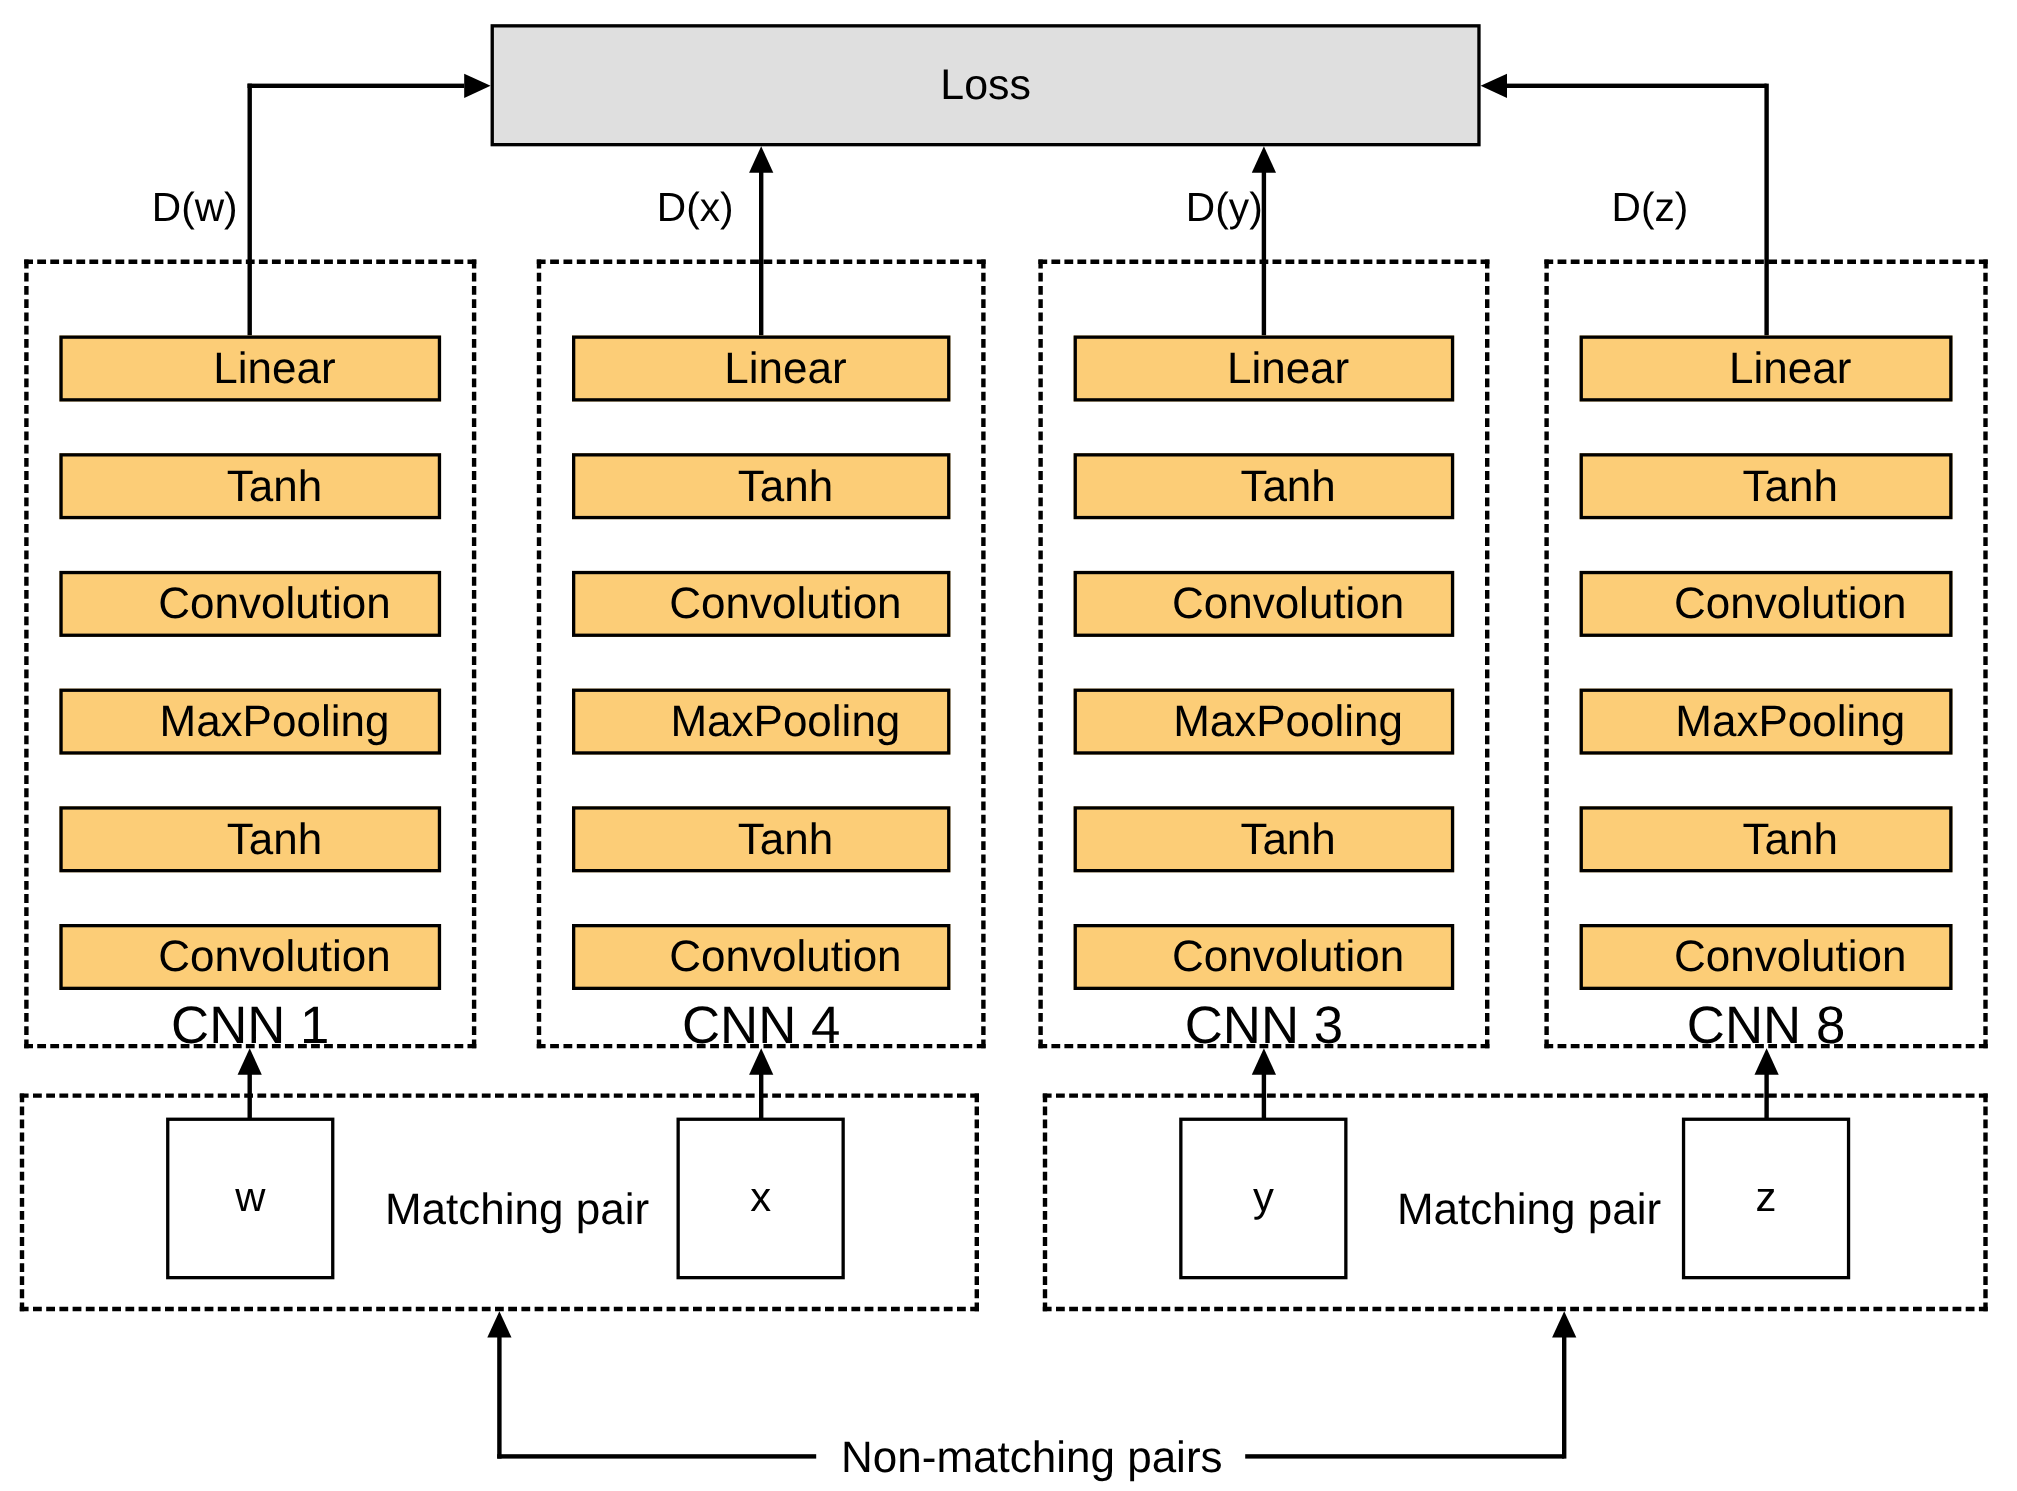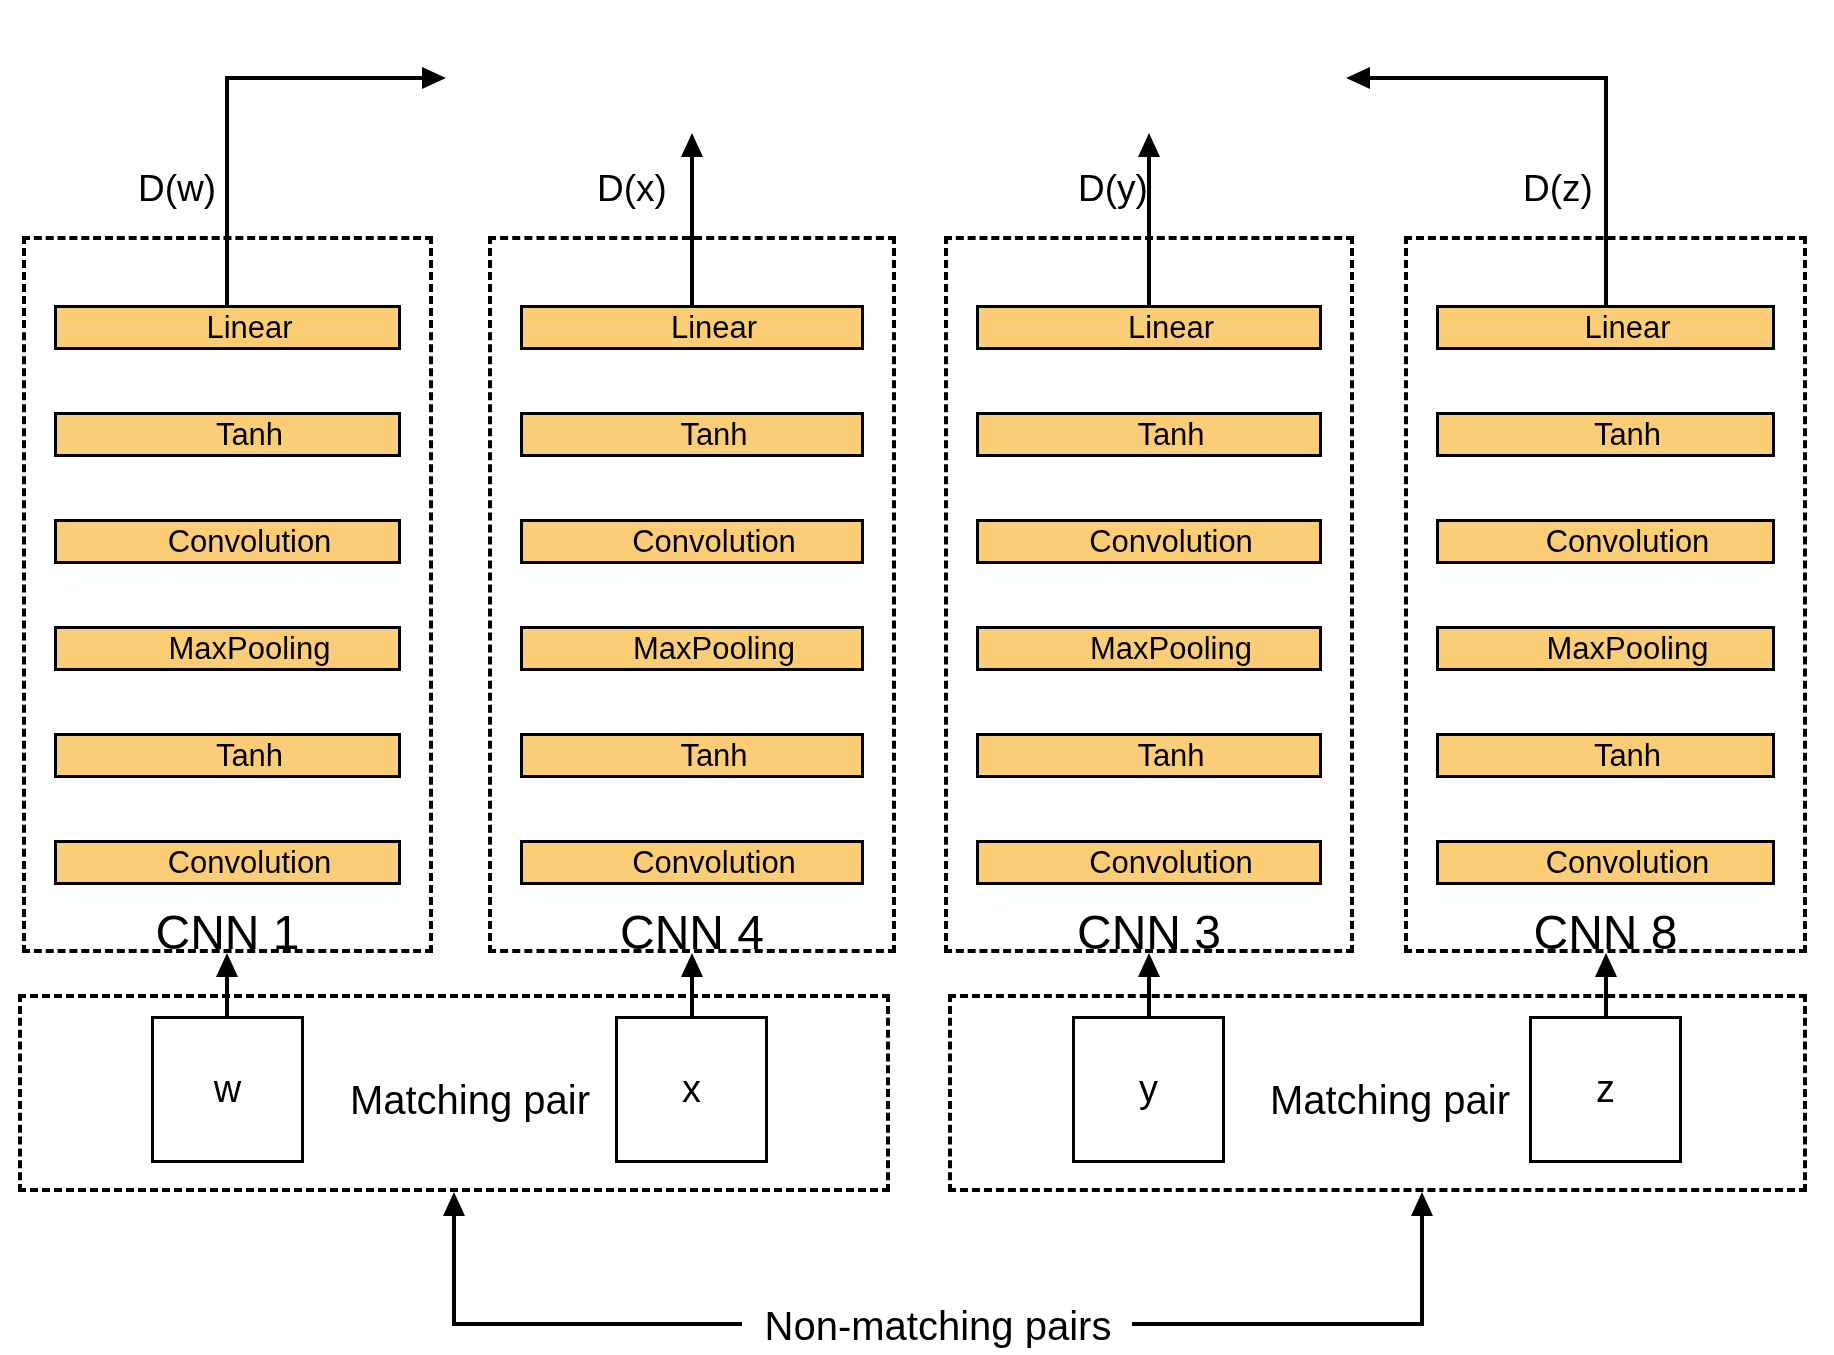--- a/index.html
+++ b/index.html
@@ -16,23 +16,23 @@
   .loss{
     position:absolute;left:446px;top:22px;width:900px;height:111px;
     background:var(--loss-fill);border:3px solid var(--line);box-sizing:border-box;
     display:flex;align-items:center;justify-content:center;font-size:39px;
   }
   .cnn{
     position:absolute;top:236px;height:717px;border:4px dashed var(--line);
     box-sizing:border-box;background:transparent;
   }
   .layer{
-    position:absolute;left:28px;right:28px;height:45px;
+    position:absolute;left:28px;right:28px;height:60px;
     background:var(--layer-fill);border:3px solid var(--line);box-sizing:border-box;
-    display:flex;align-items:center;justify-content:center;font-size:31px;padding-left:44px;
+    display:flex;align-items:center;justify-content:center;font-size:40px;padding-left:44px;
   }
   .cnn-label{
     position:absolute;left:0;right:0;top:665px;text-align:center;font-size:48px;
   }
   .pair{
     position:absolute;top:994px;height:198px;border:4px dashed var(--line);
     box-sizing:border-box;background:transparent;
   }
   .inbox{
     position:absolute;top:1016px;width:153px;height:147px;background:#fff;
@@ -62,38 +62,41 @@
     border-right:24px solid var(--line);}
   .tri-right{position:absolute;width:0;height:0;
     border-top:11px solid transparent;border-bottom:11px solid transparent;
     border-left:24px solid var(--line);}
 </style>
 </head>
 <body>
 
 <div class="canvas">
 
+  <div class="loss">
+    <span>Loss</span>
+  </div>
 
   <div class="v" style="left:225px;top:76px;height:229px"></div>
   <div class="h" style="left:225px;top:76px;width:197px"></div>
   <div class="tri-right" style="left:422px;top:67px"></div>
   <div class="dlabel" style="left:177px">D(w)</div>
 
   <div class="tri-up" style="left:681px;top:133px"></div>
   <div class="v" style="left:690px;top:155px;height:150px"></div>
   <div class="dlabel" style="left:632px">D(x)</div>
 
   <div class="tri-up" style="left:1138px;top:133px"></div>
   <div class="v" style="left:1147px;top:155px;height:150px"></div>
   <div class="dlabel" style="left:1113px">D(y)</div>
 
   <div class="v" style="left:1604px;top:76px;height:229px"></div>
   <div class="h" style="left:1370px;top:76px;width:236px"></div>
   <div class="tri-left" style="left:1346px;top:67px"></div>
-  <div class="dlabel" style="left:1558px">D(z)</div>
+  <div class="dlabel" style="left:1500px">D(z)</div>
 
   <div class="cnn" style="left:22px;width:411px">
     <div class="layer" style="top:65px">Linear</div>
     <div class="layer" style="top:172px">Tanh</div>
     <div class="layer" style="top:279px">Convolution</div>
     <div class="layer" style="top:386px">MaxPooling</div>
     <div class="layer" style="top:493px">Tanh</div>
     <div class="layer" style="top:600px">Convolution</div>
     <div class="cnn-label">CNN 1</div>
   </div>

